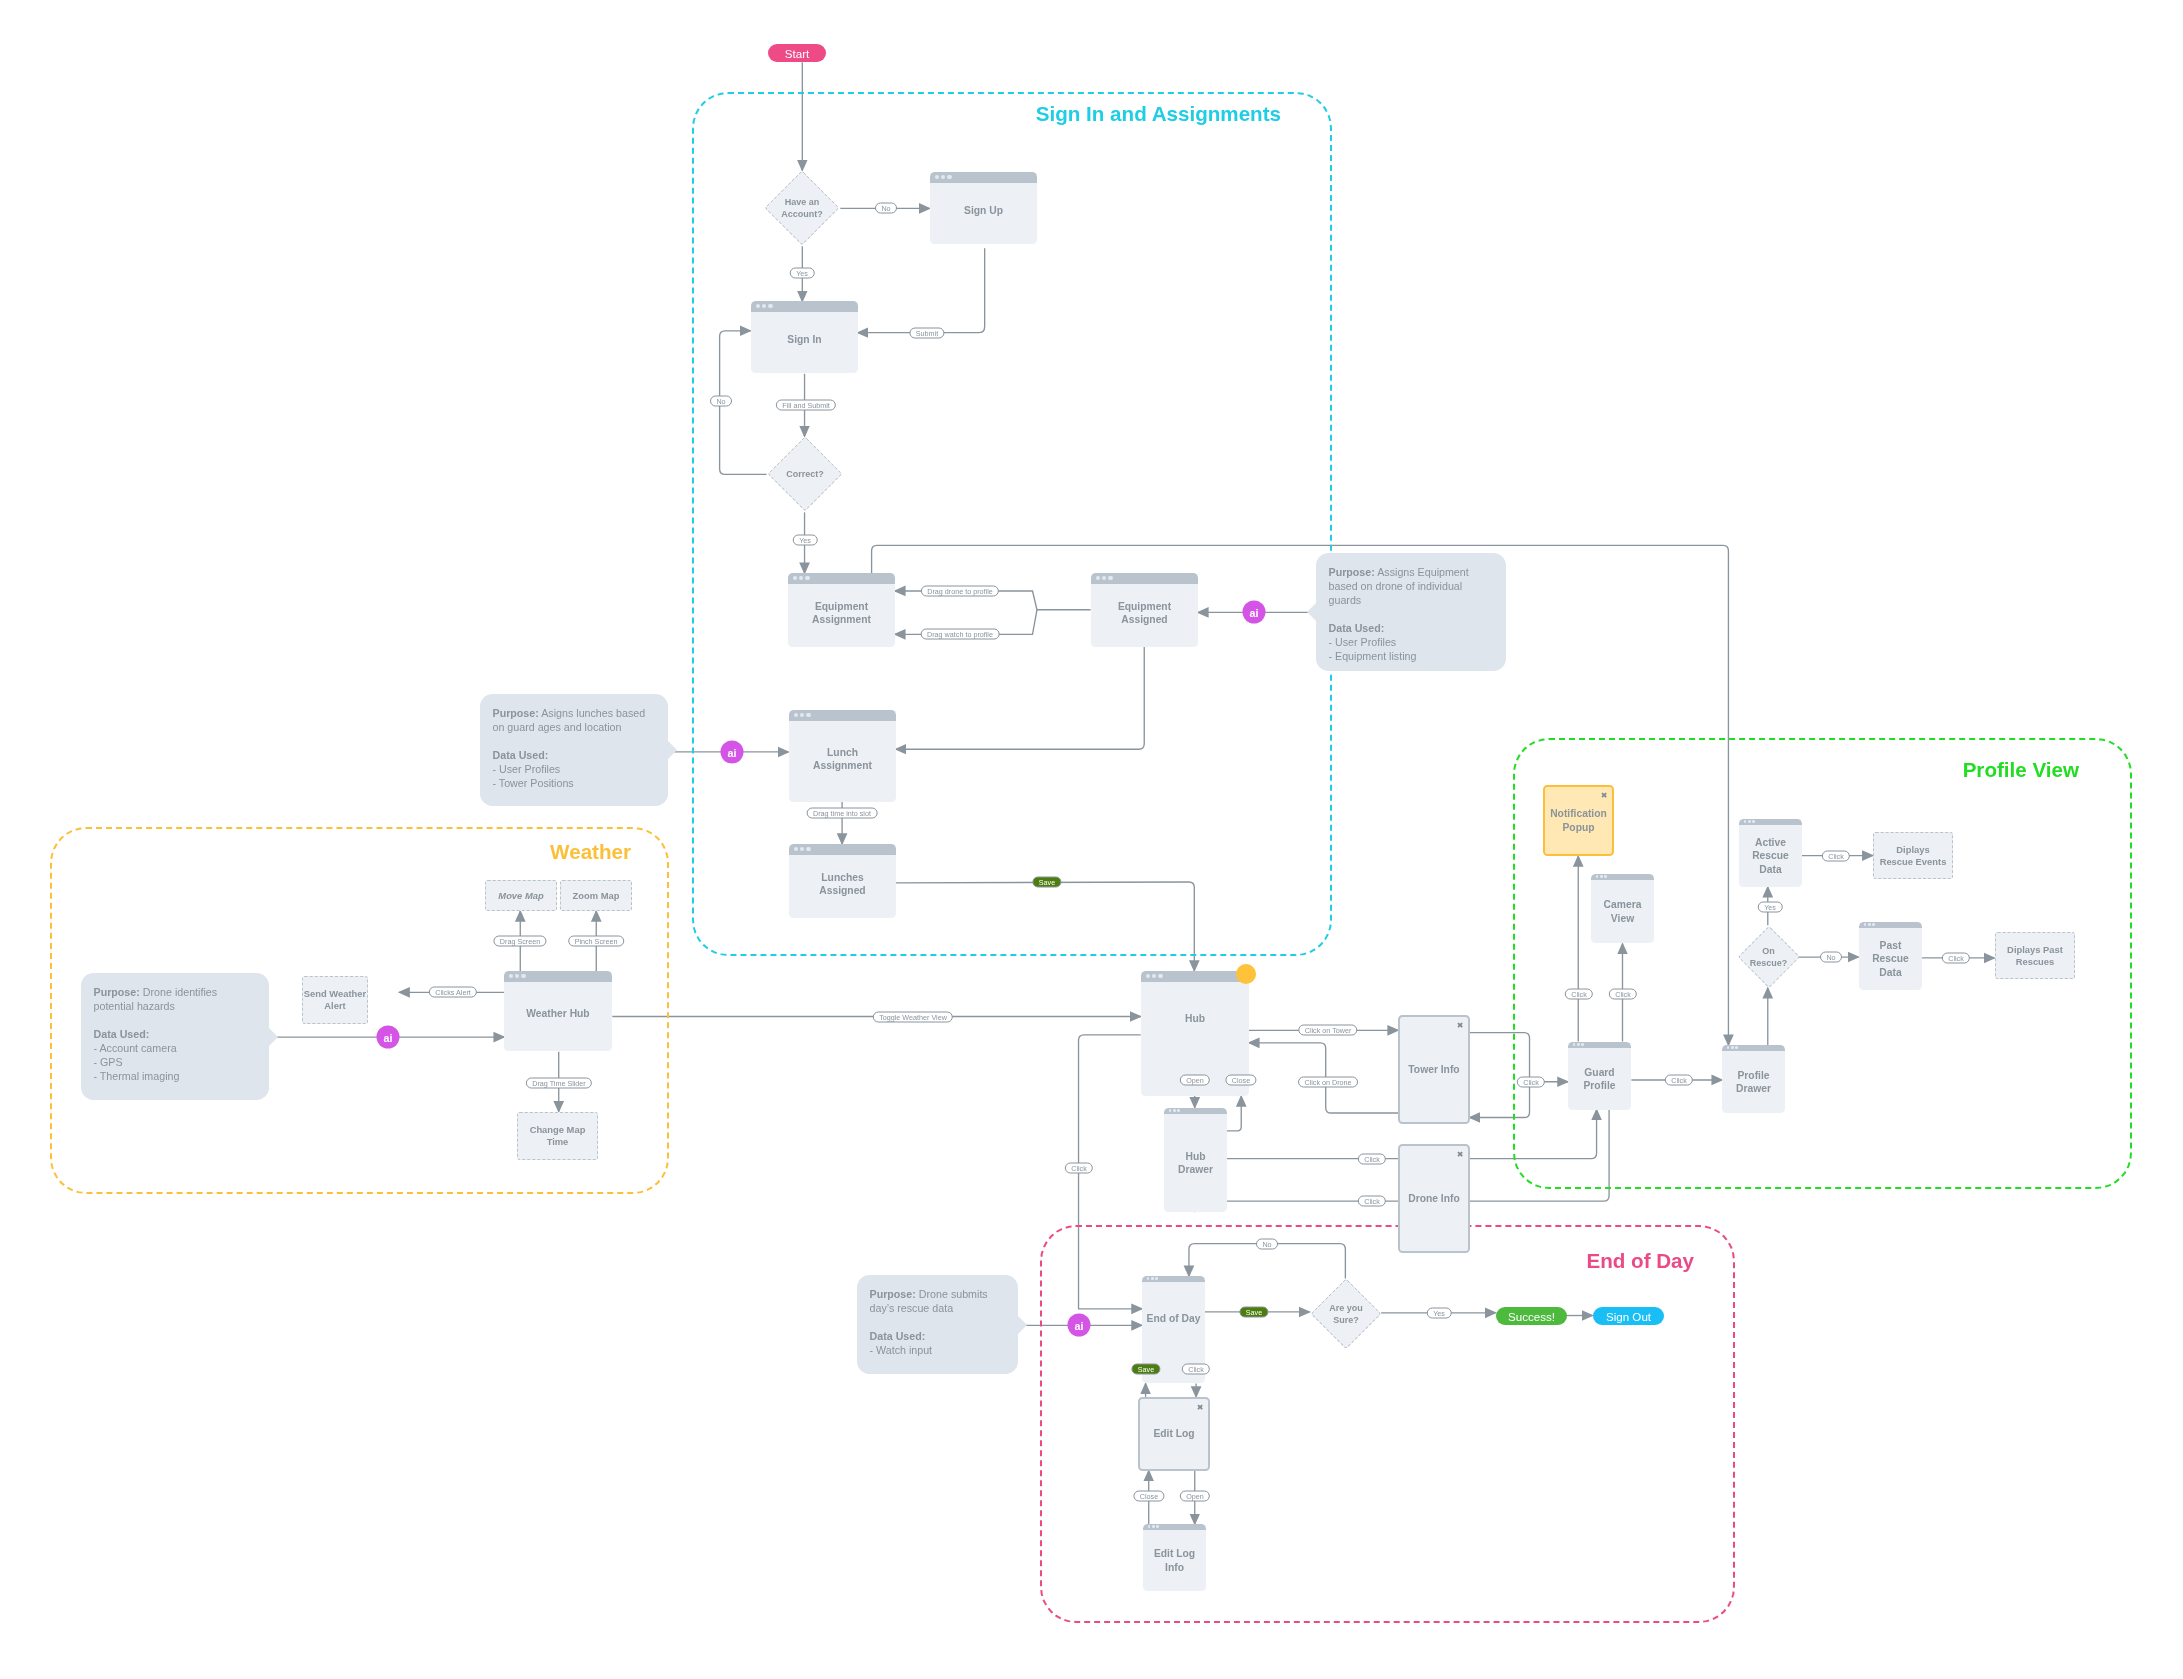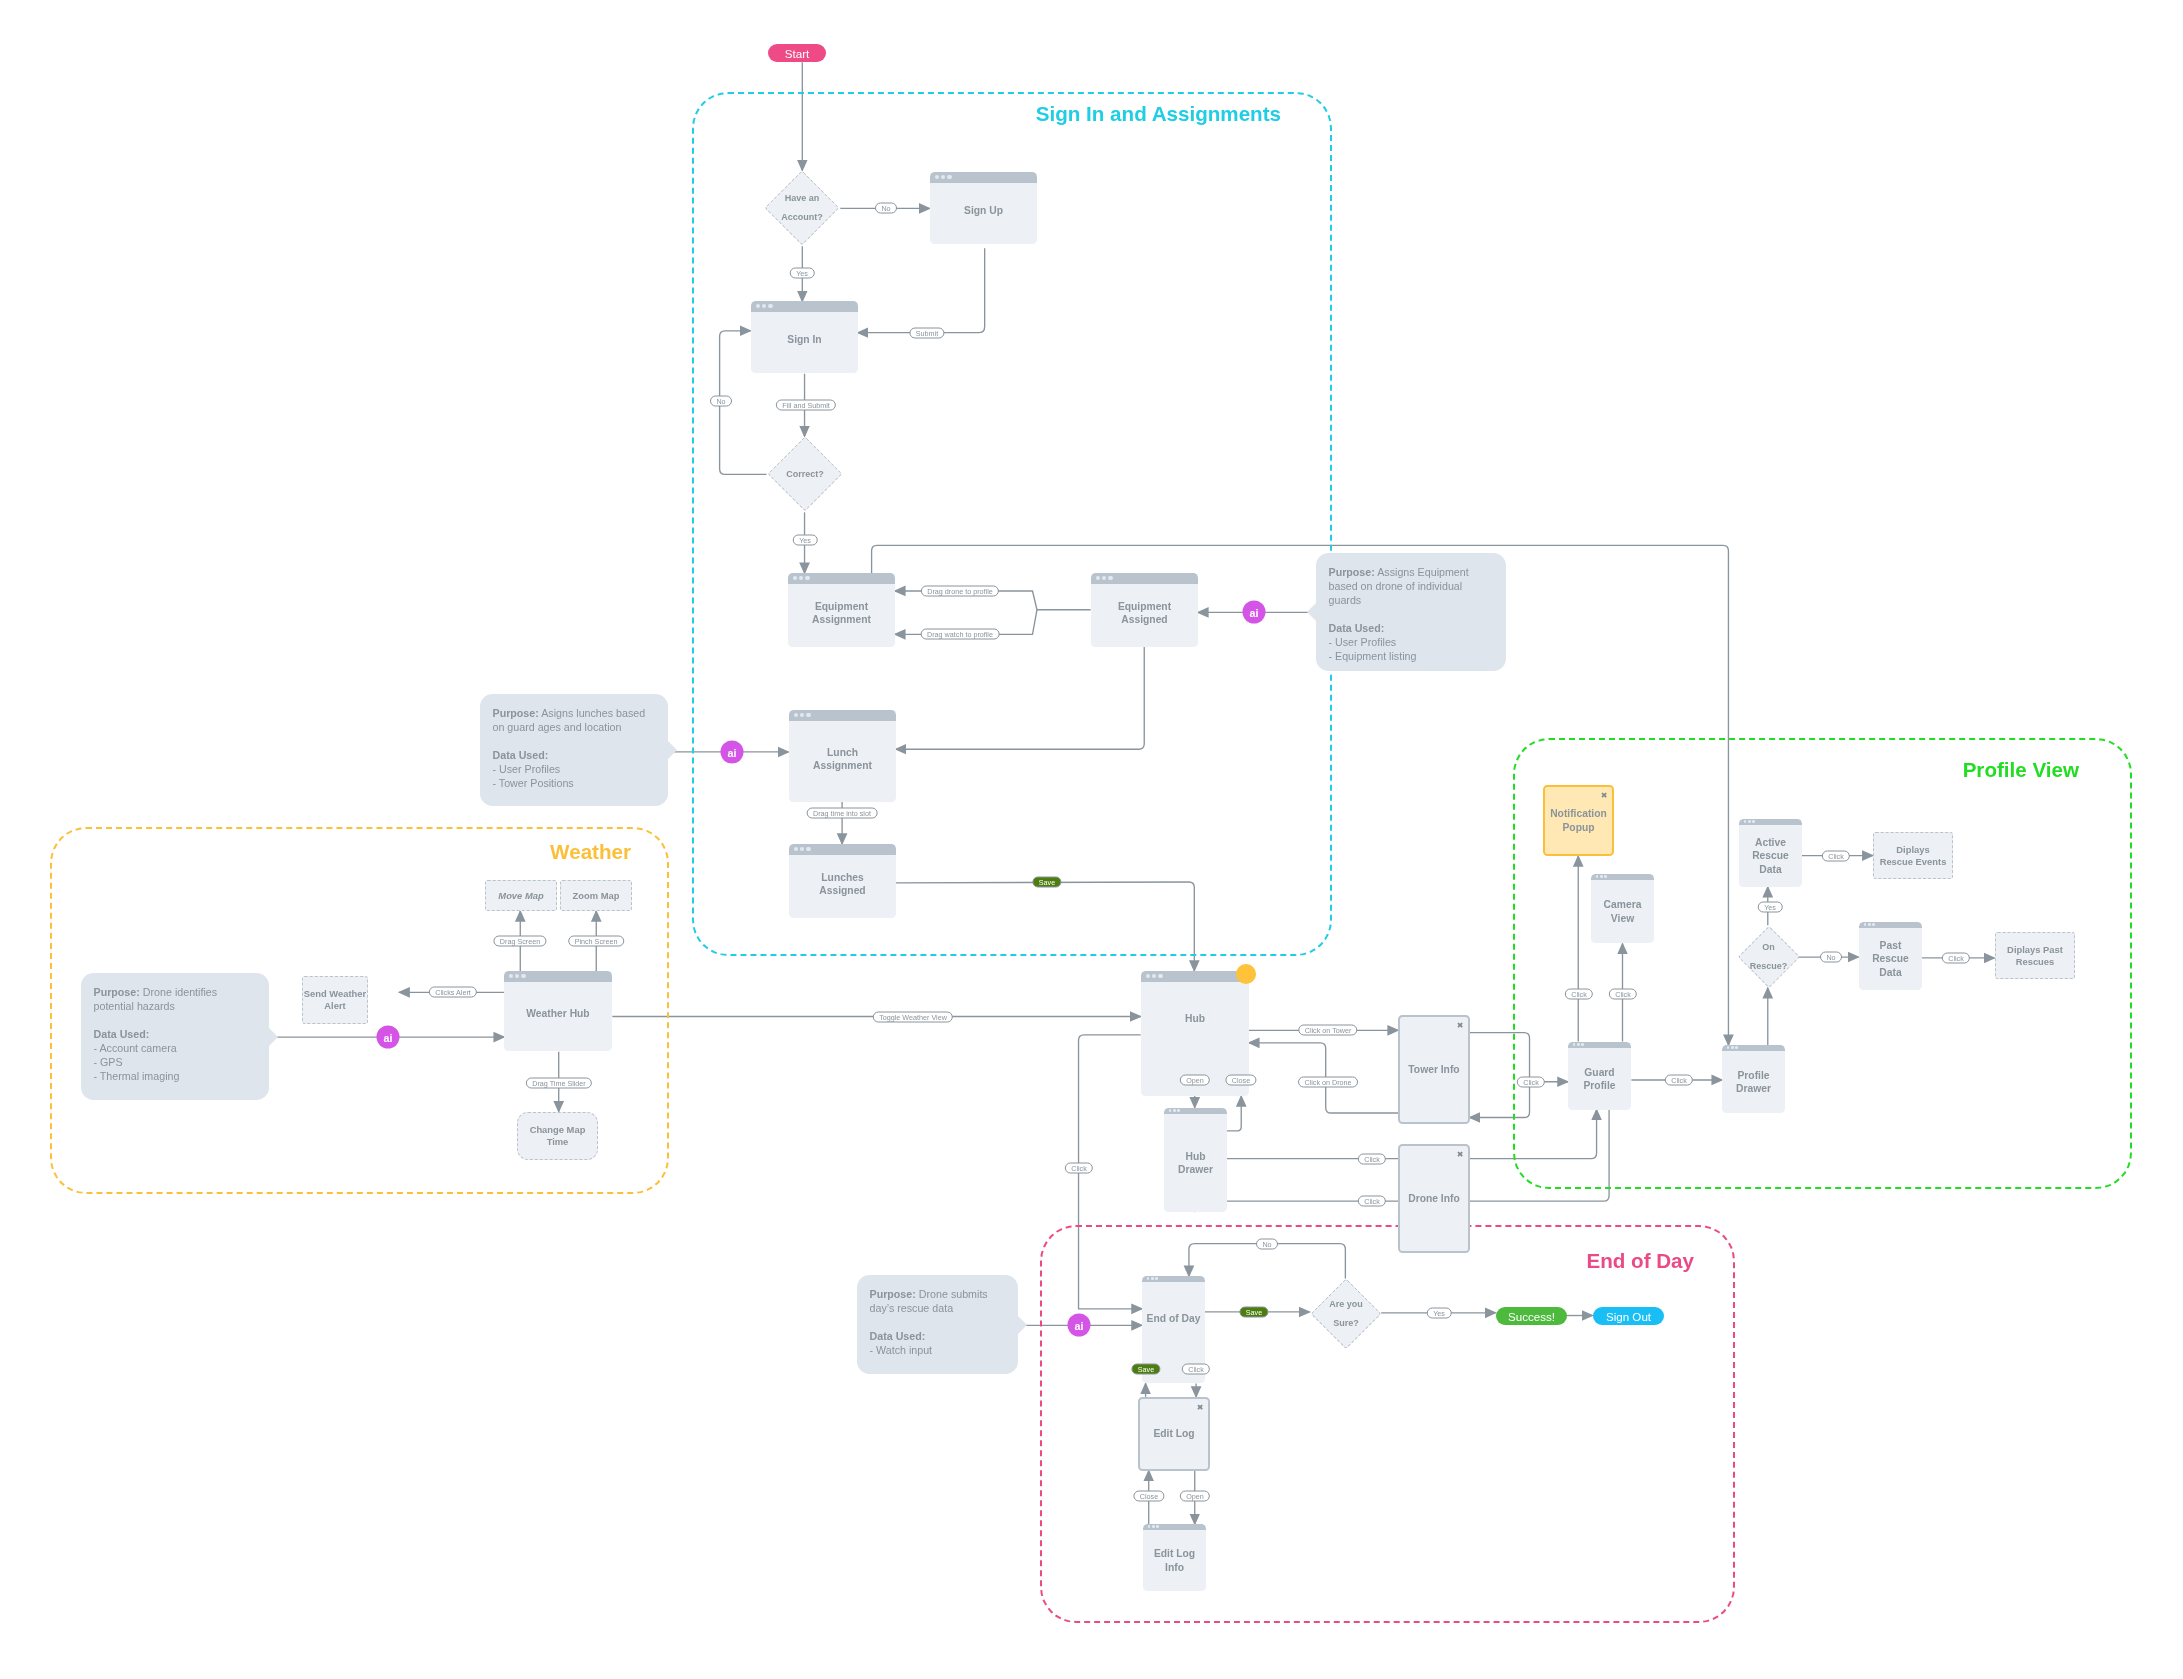--- a/index.html
+++ b/index.html
@@ -12,21 +12,21 @@
   .screen .dots{position:absolute;left:4.5px;top:2.7px;display:flex;gap:1.8px;}
   .screen .dots i{display:block;width:4.5px;height:4.5px;border-radius:50%;background:#e3e8ee;}
   .screen.small .bar{height:6.3px}
   .screen.small .dots{top:1.3px}
   .screen.small .dots i{width:2.7px;height:2.7px}
   .screen .txt{position:relative;padding-top:6.3px;}
   .modal{border:2.2px solid #b8c3cd;}
   .modal .x{position:absolute;right:4.5px;top:1.8px;font-size:8px;color:#7f8a93;font-weight:bold;}
   .notif{background:#ffe8b3;border:2.2px solid #fcbf3a;}
   .ghost{position:absolute;background:#edf0f4;border:1.8px dashed #b8c3cd;border-radius:2.7px;box-sizing:border-box;display:flex;align-items:center;justify-content:center;text-align:center;font-weight:bold;font-size:9.4px;line-height:12px;white-space:pre-line;color:#8a949c;}
-  .diamond{position:absolute;display:flex;align-items:center;justify-content:center;text-align:center;font-weight:bold;font-size:9px;line-height:19px;white-space:pre-line;color:#8a949c;}
+  .diamond{position:absolute;display:flex;align-items:center;justify-content:center;text-align:center;font-weight:bold;font-size:9px;line-height:12px;white-space:pre-line;color:#8a949c;}
   .diamond .shape{position:absolute;left:50%;top:50%;width:70%;height:70%;transform:translate(-50%,-50%) rotate(45deg);background:#edf0f4;border:1.8px dashed #b8c3cd;box-sizing:border-box;border-radius:2.7px;}
   .diamond span{position:relative;}
   .pill{position:absolute;border-radius:18px;color:#fff;font-size:11.6px;display:flex;align-items:center;justify-content:center;white-space:nowrap;}
   .elabel{position:absolute;transform:translate(-50%,-50%);background:#fff;border:1.3px solid #8a949c;border-radius:9px;padding:0 5.4px;font-size:7.2px;line-height:9px;color:#8a949c;white-space:nowrap;}
   .elabel.dark{background:#4d7c0f;color:#fff;}
   .note{position:absolute;background:#dfe5ec;border-radius:12.5px;box-sizing:border-box;padding:11.6px 12.5px;font-size:10.7px;line-height:14px;color:#8a949c;}
   .note b{font-weight:bold;}
   .note .p{margin-bottom:14px;}
   .note::after{content:"";position:absolute;top:50%;width:0;height:0;border-top:9.8px solid transparent;border-bottom:9.8px solid transparent;transform:translateY(-50%);}
   .note.tail-left::after{left:-9px;border-right:9.8px solid #dfe5ec;}
@@ -141,21 +141,21 @@
 Data</span></div>
 <div class="screen small" style="left:1142px;top:1276px;width:63px;height:107px;"><div class="bar"><div class="dots"><i></i><i></i><i></i></div></div><span class="txt" style="margin-top:-27px">End of Day</span></div>
 <div class="screen modal" style="left:1138px;top:1397px;width:72px;height:74px;"><span class="x">✖</span><span>Edit Log</span></div>
 <div class="screen small" style="left:1143px;top:1524px;width:63px;height:67px;"><div class="bar"><div class="dots"><i></i><i></i><i></i></div></div><span class="txt">Edit Log
 Info</span></div>
 
 <div class="ghost" style="left:485px;top:880px;width:72px;height:31px;font-style:italic;">Move Map</div>
 <div class="ghost" style="left:560px;top:880px;width:72px;height:31px;">Zoom Map</div>
 <div class="ghost" style="left:302px;top:968px;width:66px;height:48px;margin-top:8px;">Send Weather
 Alert</div>
-<div class="ghost" style="left:517px;top:1112px;width:81px;height:48px;border-radius:11px;">Change Map
+<div class="ghost" style="left:517px;top:1112px;width:81px;height:48px;">Change Map
 Time</div>
 <div class="ghost" style="left:1873px;top:832px;width:80px;height:47px;">Diplays
 Rescue Events</div>
 <div class="ghost" style="left:1995px;top:932px;width:80px;height:47px;">Diplays Past
 Rescues</div>
 
 <div class="diamond" style="left:764px;top:170px;width:76px;height:76px;"><div class="shape"></div><span>Have an
 Account?</span></div>
 <div class="diamond" style="left:767px;top:436px;width:76px;height:76px;"><div class="shape"></div><span>Correct?</span></div>
 <div class="diamond" style="left:1737px;top:925px;width:63px;height:63px;"><div class="shape"></div><span>On

